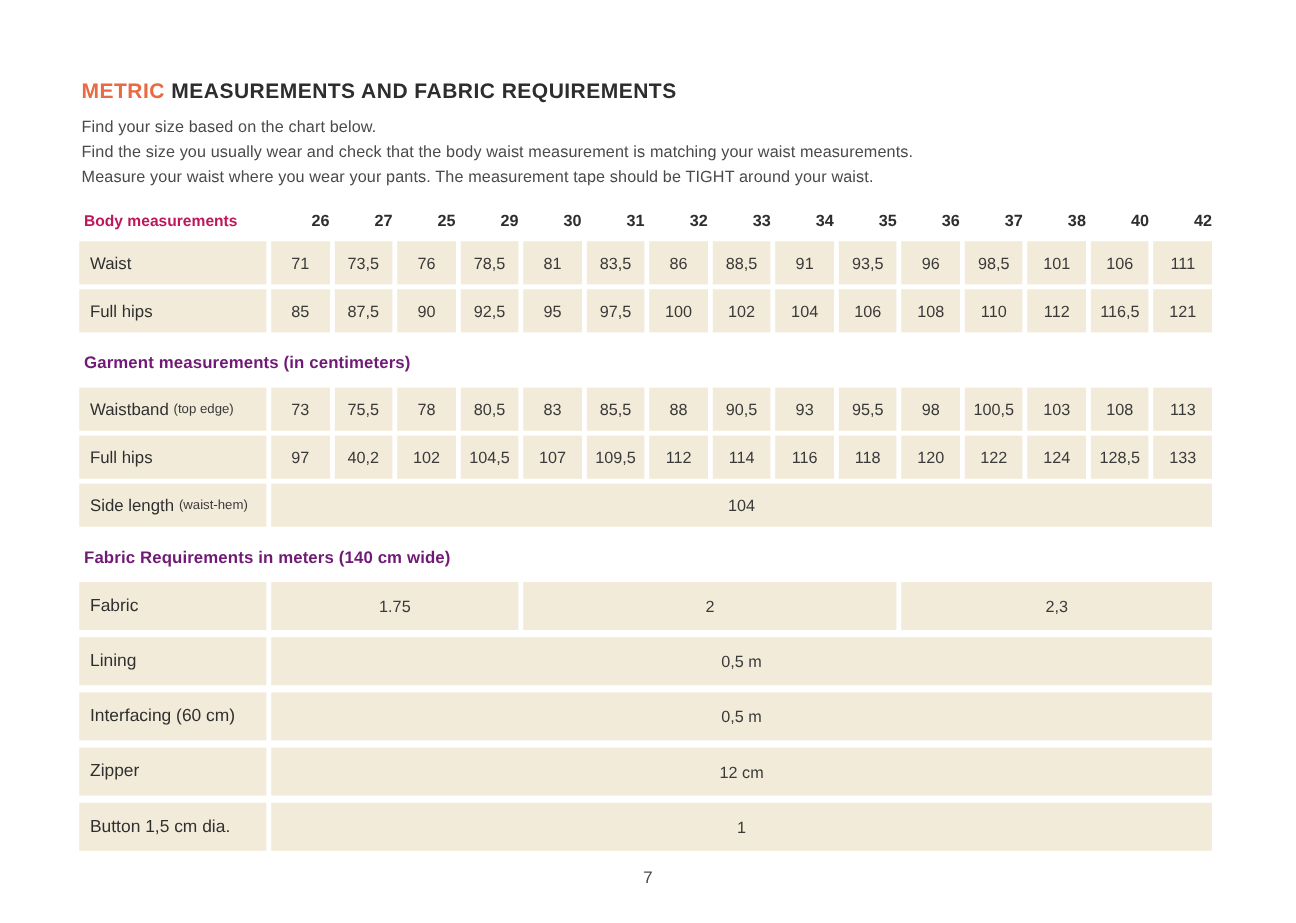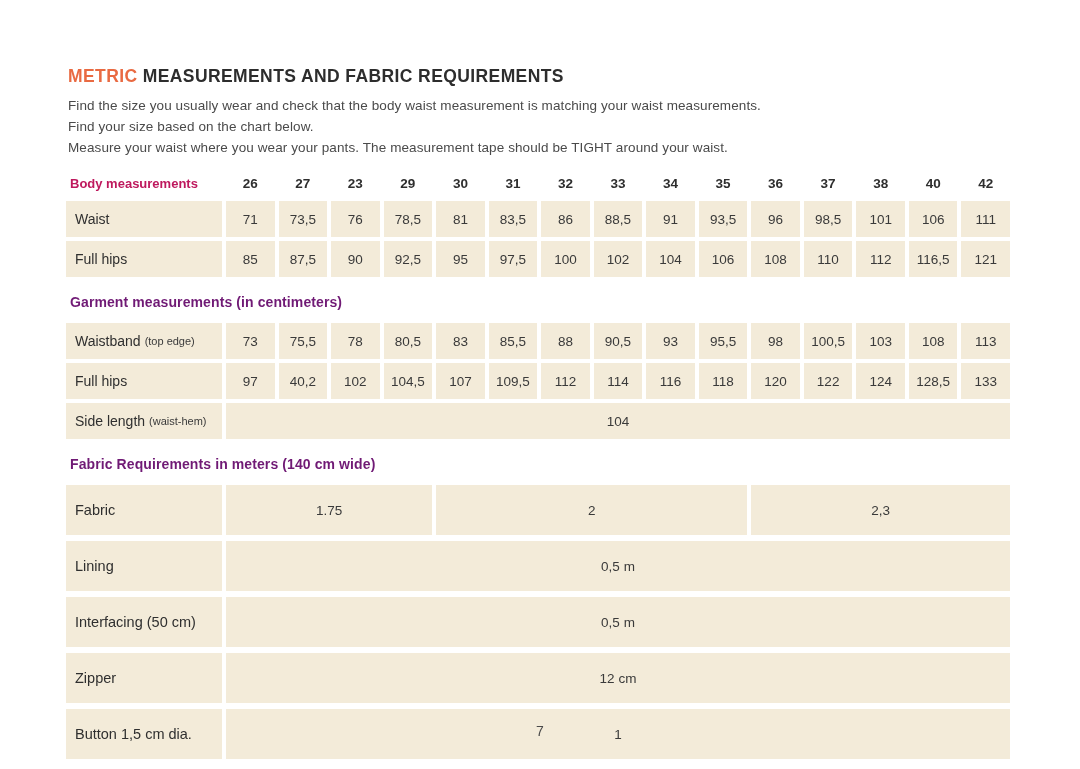--- a/index.html
+++ b/index.html
@@ -19,65 +19,65 @@
   .intro p{margin:0 0 1px 2px;font-size:13.5px;line-height:20px;color:#4a4a4a;letter-spacing:.1px;}
 
   .grid-row{
     display:grid;
     grid-template-columns:156px repeat(15, 1fr);
     column-gap:4px;
     width:944px;
   }
   .header-row{margin-top:13px;height:24px;align-items:center;margin-bottom:6px;}
   .header-label{font-size:13px;font-weight:700;color:#be185d;padding-left:4px;}
-  .size-head{font-size:13.5px;font-weight:700;color:#2e2e2e;text-align:center;}
+  .size-head{font-size:13.5px;font-weight:700;color:#2e2e2e;text-align:right;}
 
   .data-row{height:36px;margin-bottom:4px;}
   .cell{
     background:#f3ebd9;display:flex;align-items:center;justify-content:center;
     font-size:13.5px;color:#3a3a3a;
   }
   .label-cell{justify-content:flex-start;padding-left:9px;font-size:14px;color:#2f2f2f;}
   .label-cell .note{font-size:11px;margin-left:4px;color:#3a3a3a;}
   .span-all{grid-column:2 / -1;}
   .span-4{grid-column:span 4;}
   .span-6{grid-column:span 6;}
   .span-5{grid-column:span 5;}
 
   h2.section{
     margin:17px 0 13px 4px;font-size:14px;font-weight:700;color:#701a75;letter-spacing:.1px;
   }
 
-  .fabric-row{height:50px;margin-bottom:6px;}
+  .fabric-row{height:40px;margin-bottom:6px;}
   .fabric-row .label-cell{font-size:14.5px;}
 
   .page-number{
     position:absolute;left:0;bottom:30px;width:1080px;text-align:center;
     font-size:14px;color:#4a4a4a;
   }
 </style>
 </head>
 <body>
 
 <div class="page">
   <div class="content">
 
     <h1 class="doc-title"><span class="hl">METRIC</span><span> MEASUREMENTS AND FABRIC REQUIREMENTS</span></h1>
 
     <div class="intro">
+      <p>Find your size based on the chart below.</p>
       <p>Find the size you usually wear and check that the body waist measurement is matching your waist measurements.</p>
-      <p>Find your size based on the chart below.</p>
       <p>Measure your waist where you wear your pants. The measurement tape should be TIGHT around your waist.</p>
     </div>
 
     <div class="grid-row header-row">
       <div class="header-label">Body measurements</div>
       <div class="size-head">26</div>
       <div class="size-head">27</div>
-      <div class="size-head">23</div>
+      <div class="size-head">25</div>
       <div class="size-head">29</div>
       <div class="size-head">30</div>
       <div class="size-head">31</div>
       <div class="size-head">32</div>
       <div class="size-head">33</div>
       <div class="size-head">34</div>
       <div class="size-head">35</div>
       <div class="size-head">36</div>
       <div class="size-head">37</div>
       <div class="size-head">38</div>
@@ -182,21 +182,21 @@
       <div class="cell span-6">2</div>
       <div class="cell span-5">2,3</div>
     </div>
 
     <div class="grid-row fabric-row">
       <div class="cell label-cell">Lining</div>
       <div class="cell span-all">0,5 m</div>
     </div>
 
     <div class="grid-row fabric-row">
-      <div class="cell label-cell">Interfacing (50 cm)</div>
+      <div class="cell label-cell">Interfacing (60 cm)</div>
       <div class="cell span-all">0,5 m</div>
     </div>
 
     <div class="grid-row fabric-row">
       <div class="cell label-cell">Zipper</div>
       <div class="cell span-all">12 cm</div>
     </div>
 
     <div class="grid-row fabric-row">
       <div class="cell label-cell">Button 1,5 cm dia.</div>

